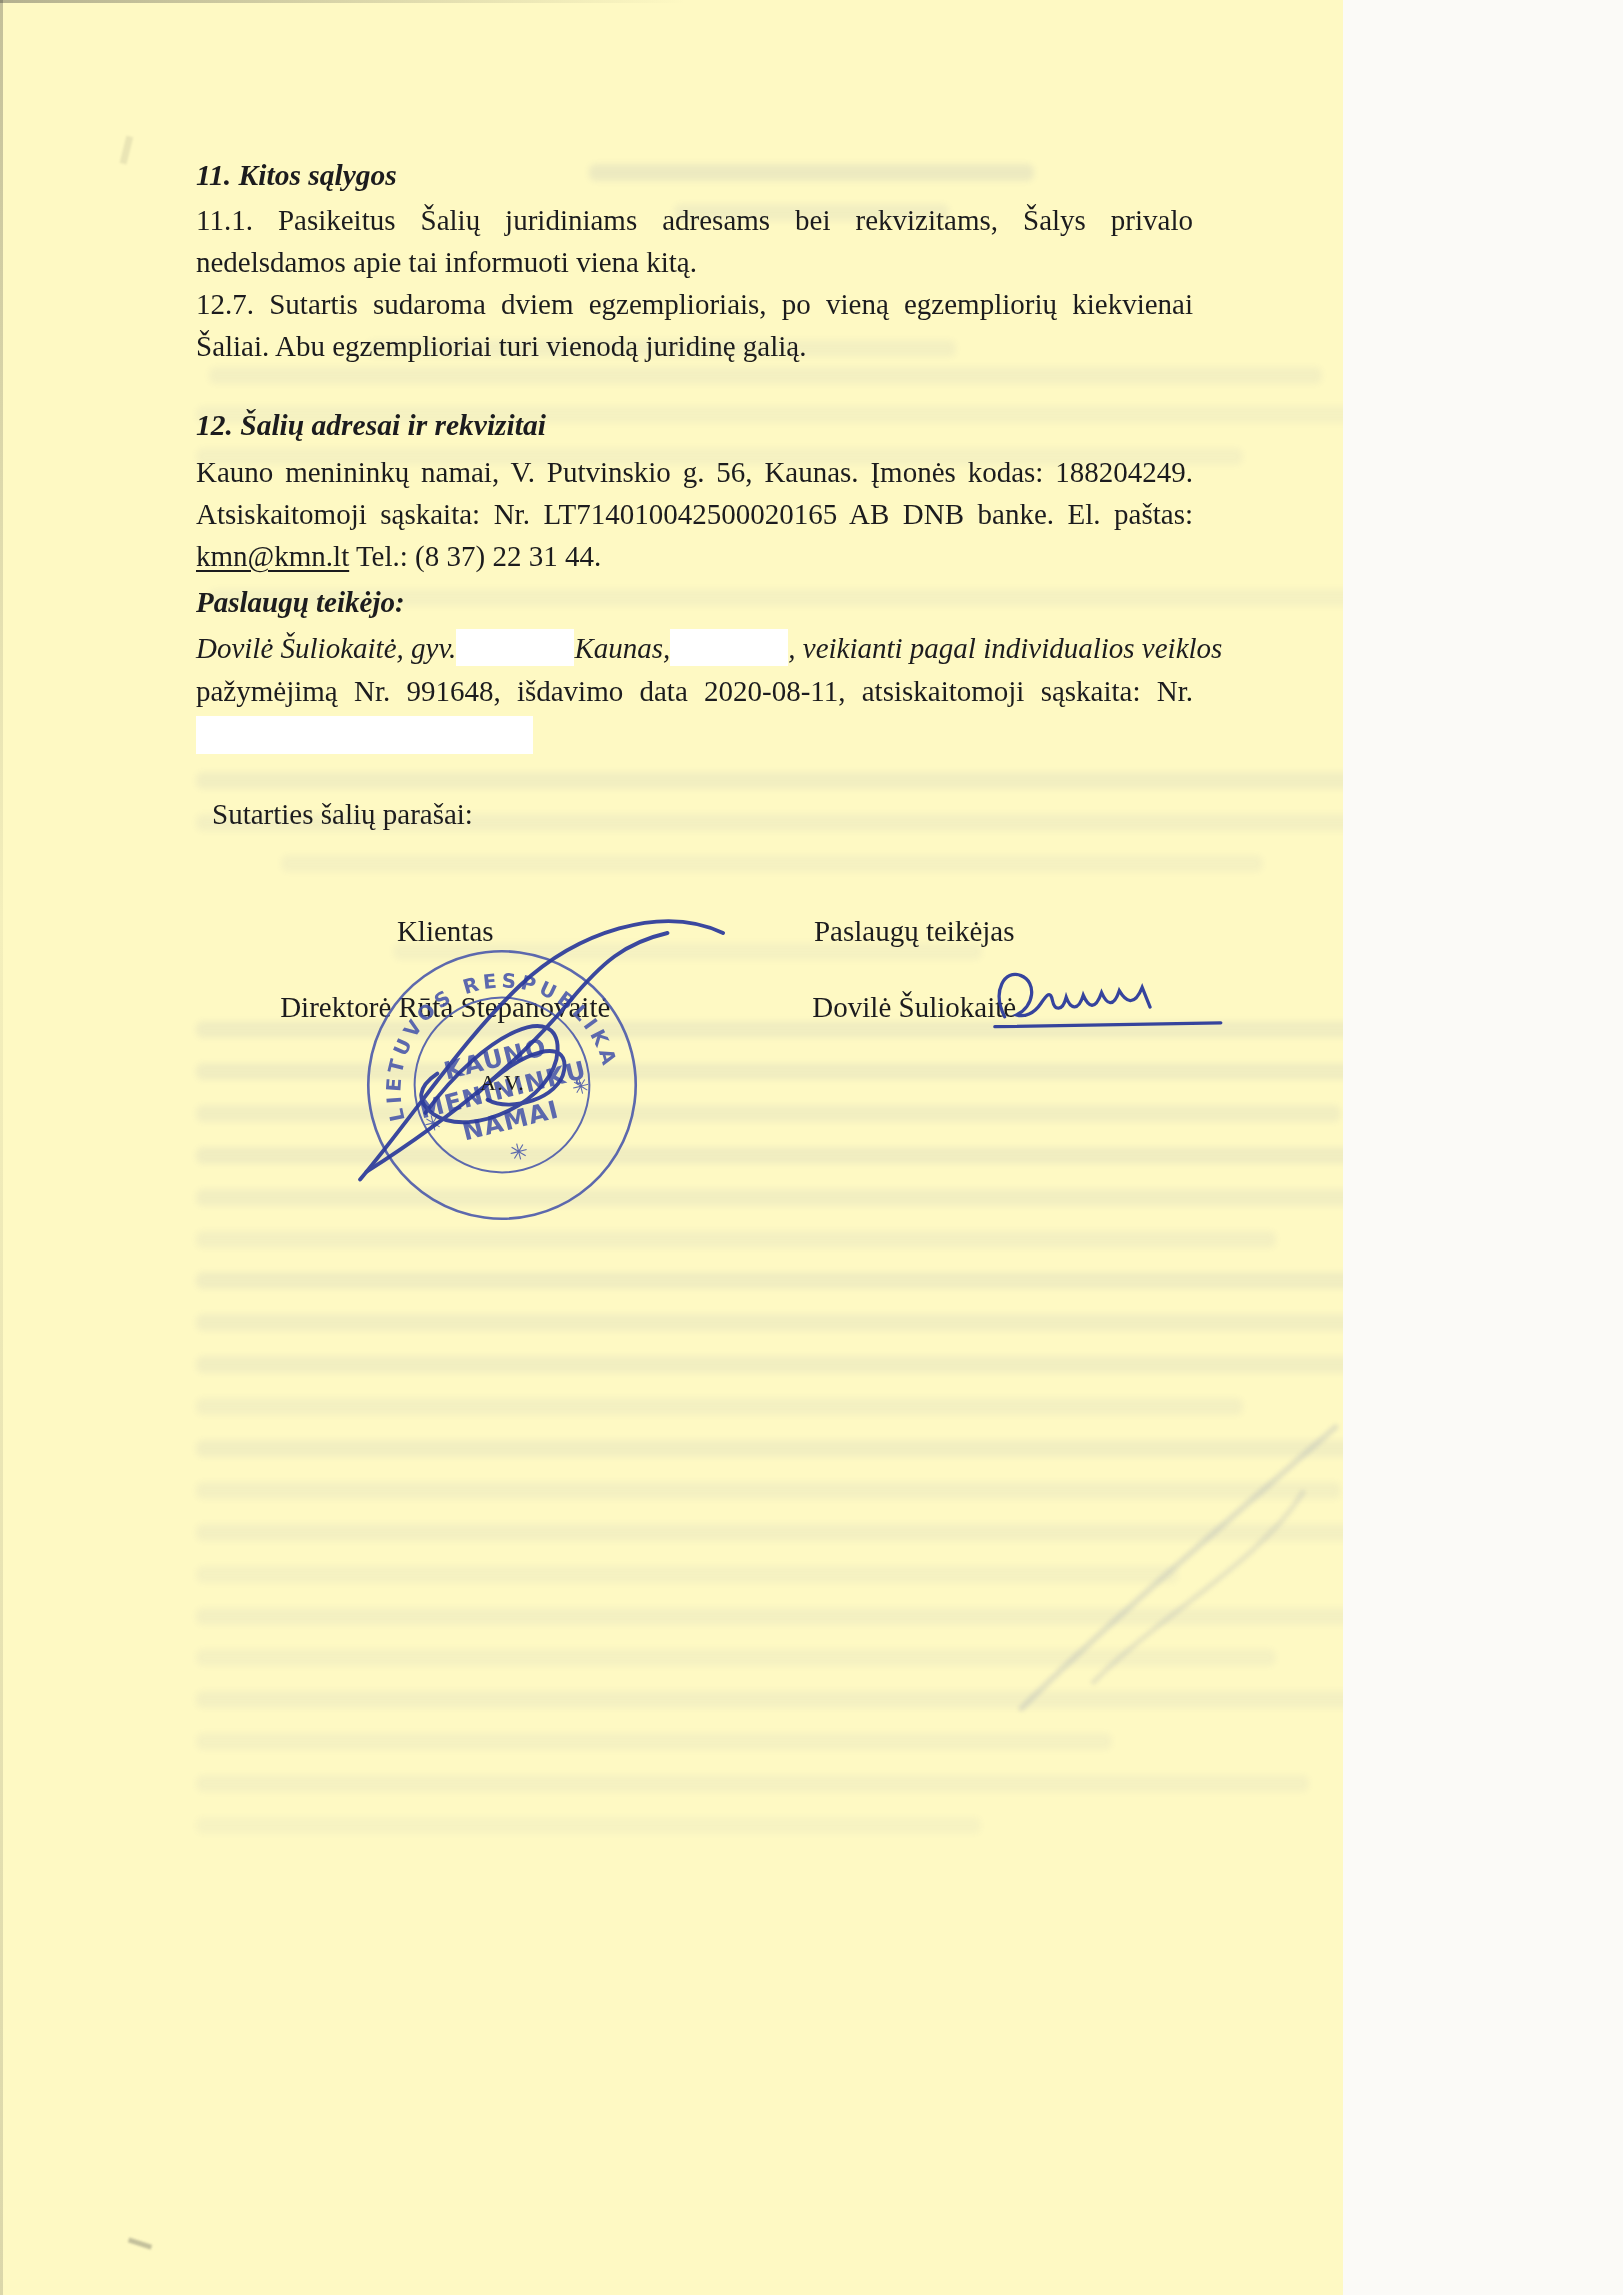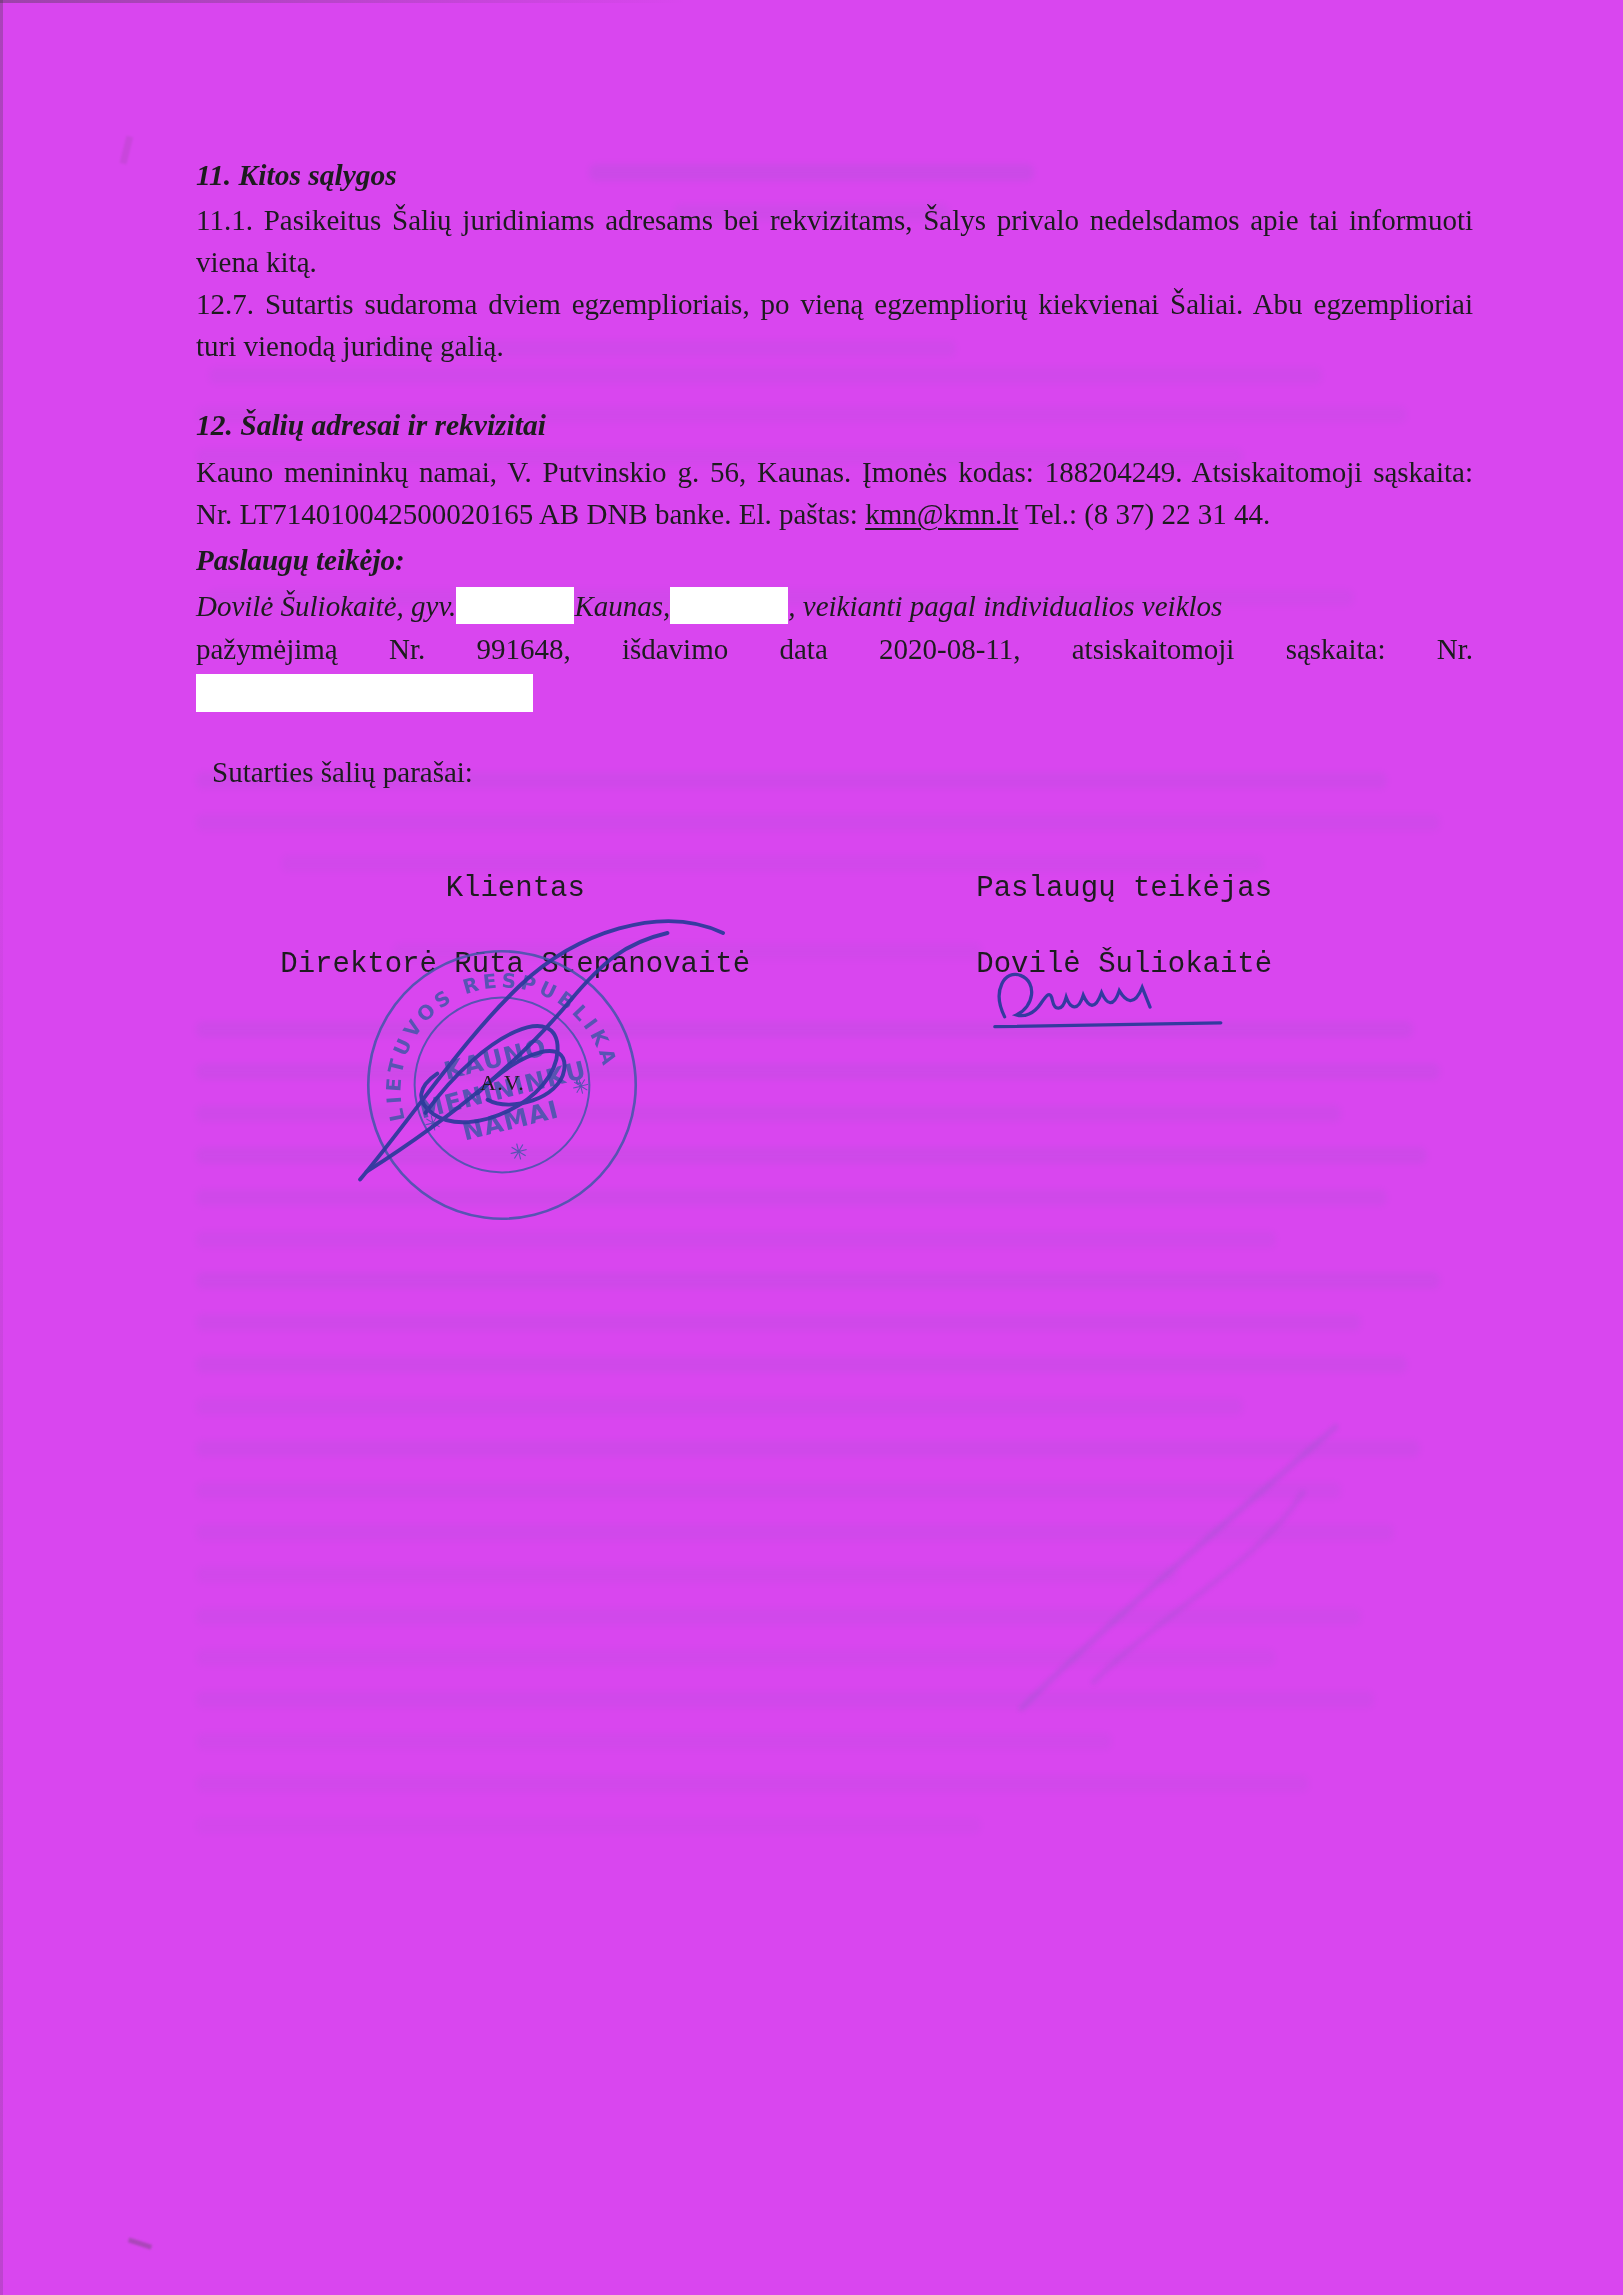--- a/index.html
+++ b/index.html
@@ -3,21 +3,21 @@
 <meta charset="utf-8">
 <style>
   html,body{margin:0;padding:0;}
   body{
     width:1623px;height:2295px;
     background:#fbfaf7;
     font-family:"Liberation Serif","DejaVu Serif",serif;
     color:#1c1c1e;
     overflow:hidden;
   }
-  .page{position:relative;width:1623px;height:2295px;background:#d946ef;overflow:hidden;}
+  .page{position:relative;width:1343px;height:2295px;background:#fef9c3;overflow:hidden;}
 
   
   .bleed-layer{position:absolute;inset:0;z-index:1;pointer-events:none;}
   .bl{position:absolute;height:17px;background:#5a6aa8;filter:blur(3.3px);border-radius:6.5px;}
 
   
   .edge-top{position:absolute;top:0;left:0;width:916px;height:3.3px;
     background:linear-gradient(to right,rgba(60,60,58,.38),rgba(60,60,58,0) 75%);z-index:6;}
   .edge-left{position:absolute;top:0;left:0;width:2.6px;height:2295px;
     background:linear-gradient(to bottom,rgba(60,60,58,.30),rgba(60,60,58,.05) 40%,rgba(60,60,58,.18));z-index:6;}
@@ -40,21 +40,21 @@
 
   .prov-line1{display:flex;align-items:center;margin-top:1.3px;white-space:nowrap;font-style:italic;}
   .prov-line1 span{flex:0 0 auto;}
   .redaction{display:inline-block;background:#ffffff;height:37px;flex:1 1 170px;min-width:118px;align-self:center;}
   .prov-line2{text-align:justify;text-align-last:justify;margin-top:1.3px;}
   .redaction-block{width:337px;height:38px;background:#ffffff;margin-top:3.9px;}
 
   .bold{font-weight:400;margin:16px;}
   .sig-heading{margin-top:39px;}
 
-  .sig-row{display:flex;margin-top:75px;font-family:Liberation Mono, monospace;}
+  .sig-row{display:flex;margin-top:75px;}
   .sig-row.names{margin-top:34px;}
   .sig-row .col{width:50%;text-align:center;}
   .sig-row .col:last-child{padding-right:59px;box-sizing:border-box;}
 
   
   .stamp{position:absolute;left:363px;top:946px;width:278px;height:278px;z-index:3;opacity:.88;pointer-events:none;}
   .stamp svg{width:100%;height:100%;}
   .stamp text{font-family:"DejaVu Sans","Liberation Sans",sans-serif;fill:#4756ab;}
 
   .av-mark{position:absolute;left:480px;top:1070px;z-index:5;font-size:22px;letter-spacing:1.3px;}

